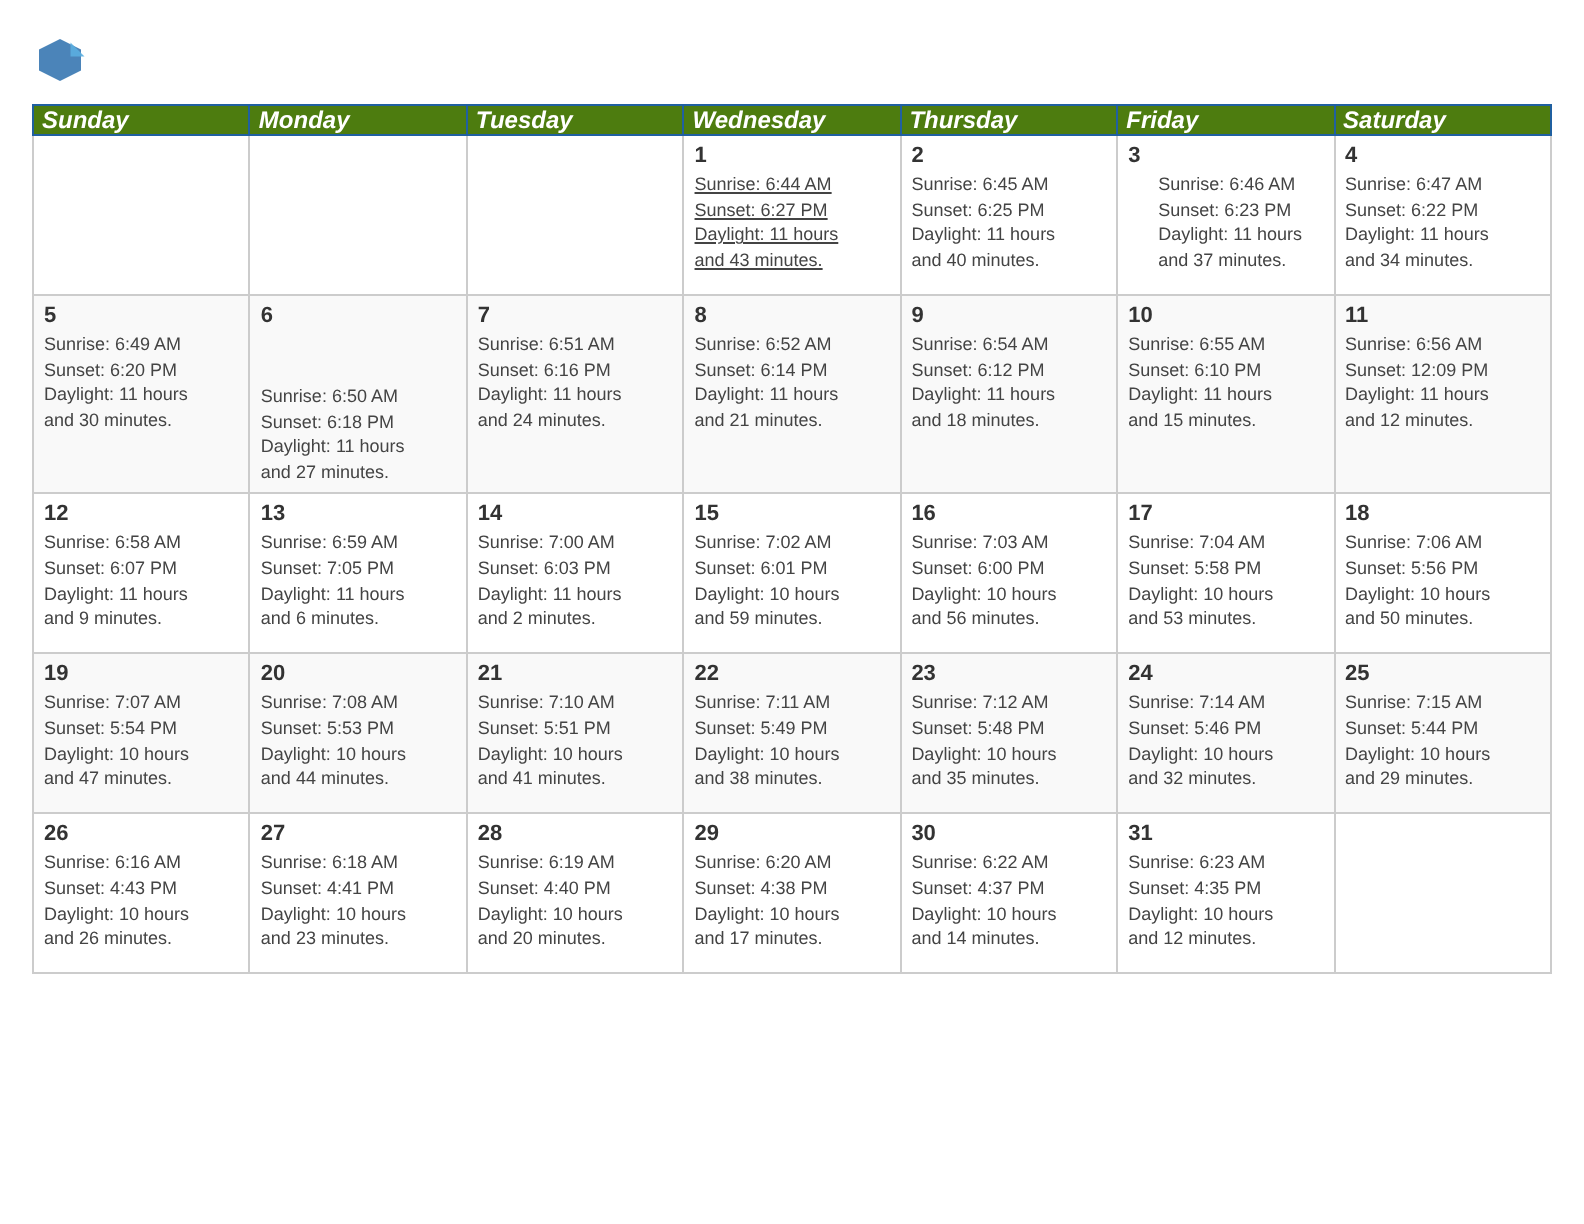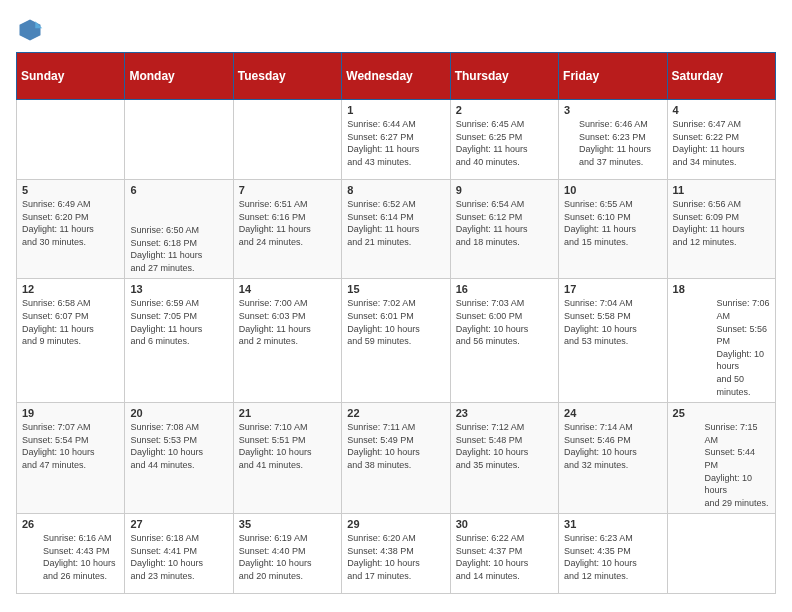--- a/index.html
+++ b/index.html
@@ -50,27 +50,28 @@
       font-size: 14px;
       color: #555;
       margin-top: 2px;
     }
     .calendar {
       width: 100%;
       border-collapse: collapse;
       border: 1px solid #ccc;
     }
     .calendar th {
-      background-color: #b91c1c;
+      background-color: #4d7c0f;
       color: #fff;
       font-size: 12px;
       font-weight: bold;
-      padding: 16px 4px;
+      padding: 0 4px;
       text-align: left;
       border: 1px solid #2060a0;
+      font-style: italic;
     }
     .calendar td {
       vertical-align: top;
       border: 1px solid #ccc;
       padding: 4px 5px;
       font-size: 9.5px;
       color: #333;
       width: 108px;
       min-height: 80px;
       background: #fff;
@@ -128,21 +129,21 @@
       <th>Saturday</th>
     </tr>
   </thead>
   <tbody id="calendar-body">
   <tr class="week-row">
         <td class="empty-cell"></td>
         <td class="empty-cell"></td>
         <td class="empty-cell"></td>
         <td>
           <div class="day-number">1</div>
-          <div class="day-info" style="white-space: pre-line;">Sunrise: 6:44 AM
+          <div class="day-info" style="white-space: pre-line; text-decoration: underline;">Sunrise: 6:44 AM
 Sunset: 6:27 PM
 Daylight: 11 hours
 and 43 minutes.</div>
         </td>
         <td>
           <div class="day-number">2</div>
           <div class="day-info" style="white-space: pre-line;">Sunrise: 6:45 AM
 Sunset: 6:25 PM
 Daylight: 11 hours
 and 40 minutes.</div>
@@ -201,21 +202,21 @@
         <td>
           <div class="day-number">10</div>
           <div class="day-info" style="white-space: pre-line;">Sunrise: 6:55 AM
 Sunset: 6:10 PM
 Daylight: 11 hours
 and 15 minutes.</div>
         </td>
         <td>
           <div class="day-number">11</div>
           <div class="day-info" style="white-space: pre-line;">Sunrise: 6:56 AM
-Sunset: 6:09 PM
+Sunset: 12:09 PM
 Daylight: 11 hours
 and 12 minutes.</div>
         </td>
       </tr>
       <tr class="week-row">
         <td>
           <div class="day-number">12</div>
           <div class="day-info" style="white-space: pre-line;">Sunrise: 6:58 AM
 Sunset: 6:07 PM
 Daylight: 11 hours
@@ -251,21 +252,21 @@
         </td>
         <td>
           <div class="day-number">17</div>
           <div class="day-info" style="white-space: pre-line;">Sunrise: 7:04 AM
 Sunset: 5:58 PM
 Daylight: 10 hours
 and 53 minutes.</div>
         </td>
         <td>
           <div class="day-number">18</div>
-          <div class="day-info" style="white-space: pre-line; margin-left: 44px;">Sunrise: 7:06 AM
+          <div class="day-info" style="white-space: pre-line;">Sunrise: 7:06 AM
 Sunset: 5:56 PM
 Daylight: 10 hours
 and 50 minutes.</div>
         </td>
       </tr>
       <tr class="week-row">
         <td>
           <div class="day-number">19</div>
           <div class="day-info" style="white-space: pre-line;">Sunrise: 7:07 AM
 Sunset: 5:54 PM
@@ -302,43 +303,43 @@
         </td>
         <td>
           <div class="day-number">24</div>
           <div class="day-info" style="white-space: pre-line;">Sunrise: 7:14 AM
 Sunset: 5:46 PM
 Daylight: 10 hours
 and 32 minutes.</div>
         </td>
         <td>
           <div class="day-number">25</div>
-          <div class="day-info" style="white-space: pre-line; margin-left: 32px;">Sunrise: 7:15 AM
+          <div class="day-info" style="white-space: pre-line;">Sunrise: 7:15 AM
 Sunset: 5:44 PM
 Daylight: 10 hours
 and 29 minutes.</div>
         </td>
       </tr>
       <tr class="week-row">
         <td>
           <div class="day-number">26</div>
-          <div class="day-info" style="white-space: pre-line; margin-left: 21px;">Sunrise: 6:16 AM
+          <div class="day-info" style="white-space: pre-line;">Sunrise: 6:16 AM
 Sunset: 4:43 PM
 Daylight: 10 hours
 and 26 minutes.</div>
         </td>
         <td>
           <div class="day-number">27</div>
           <div class="day-info" style="white-space: pre-line;">Sunrise: 6:18 AM
 Sunset: 4:41 PM
 Daylight: 10 hours
 and 23 minutes.</div>
         </td>
         <td>
-          <div class="day-number">35</div>
+          <div class="day-number">28</div>
           <div class="day-info" style="white-space: pre-line;">Sunrise: 6:19 AM
 Sunset: 4:40 PM
 Daylight: 10 hours
 and 20 minutes.</div>
         </td>
         <td>
           <div class="day-number">29</div>
           <div class="day-info" style="white-space: pre-line;">Sunrise: 6:20 AM
 Sunset: 4:38 PM
 Daylight: 10 hours

